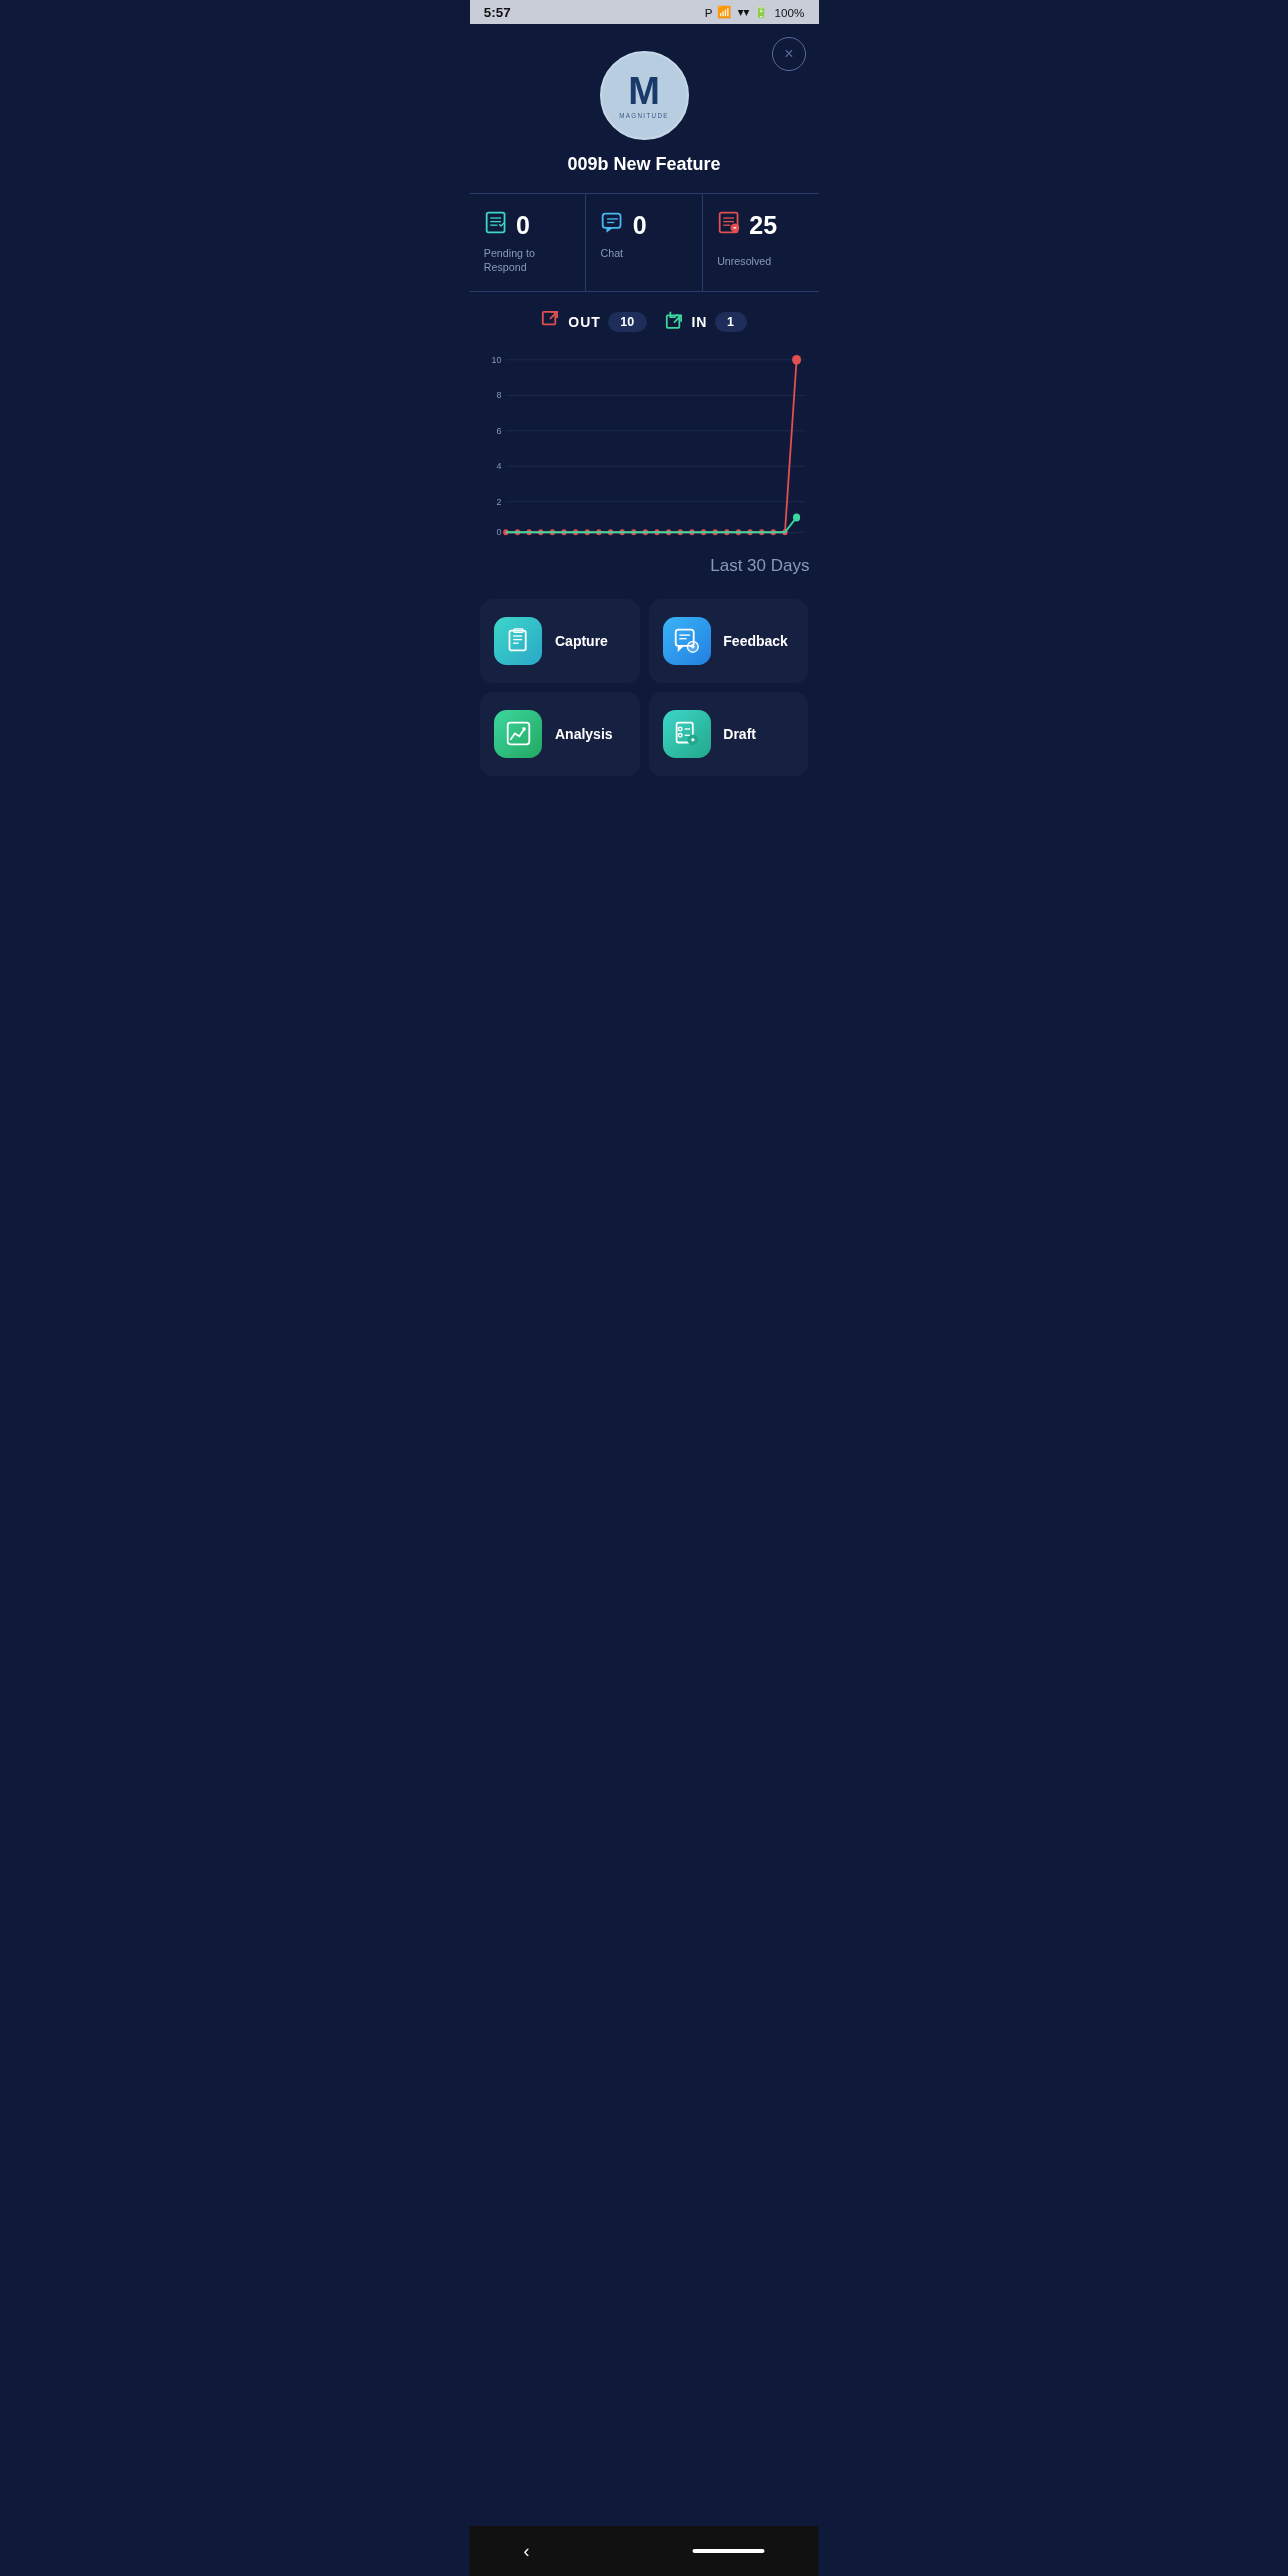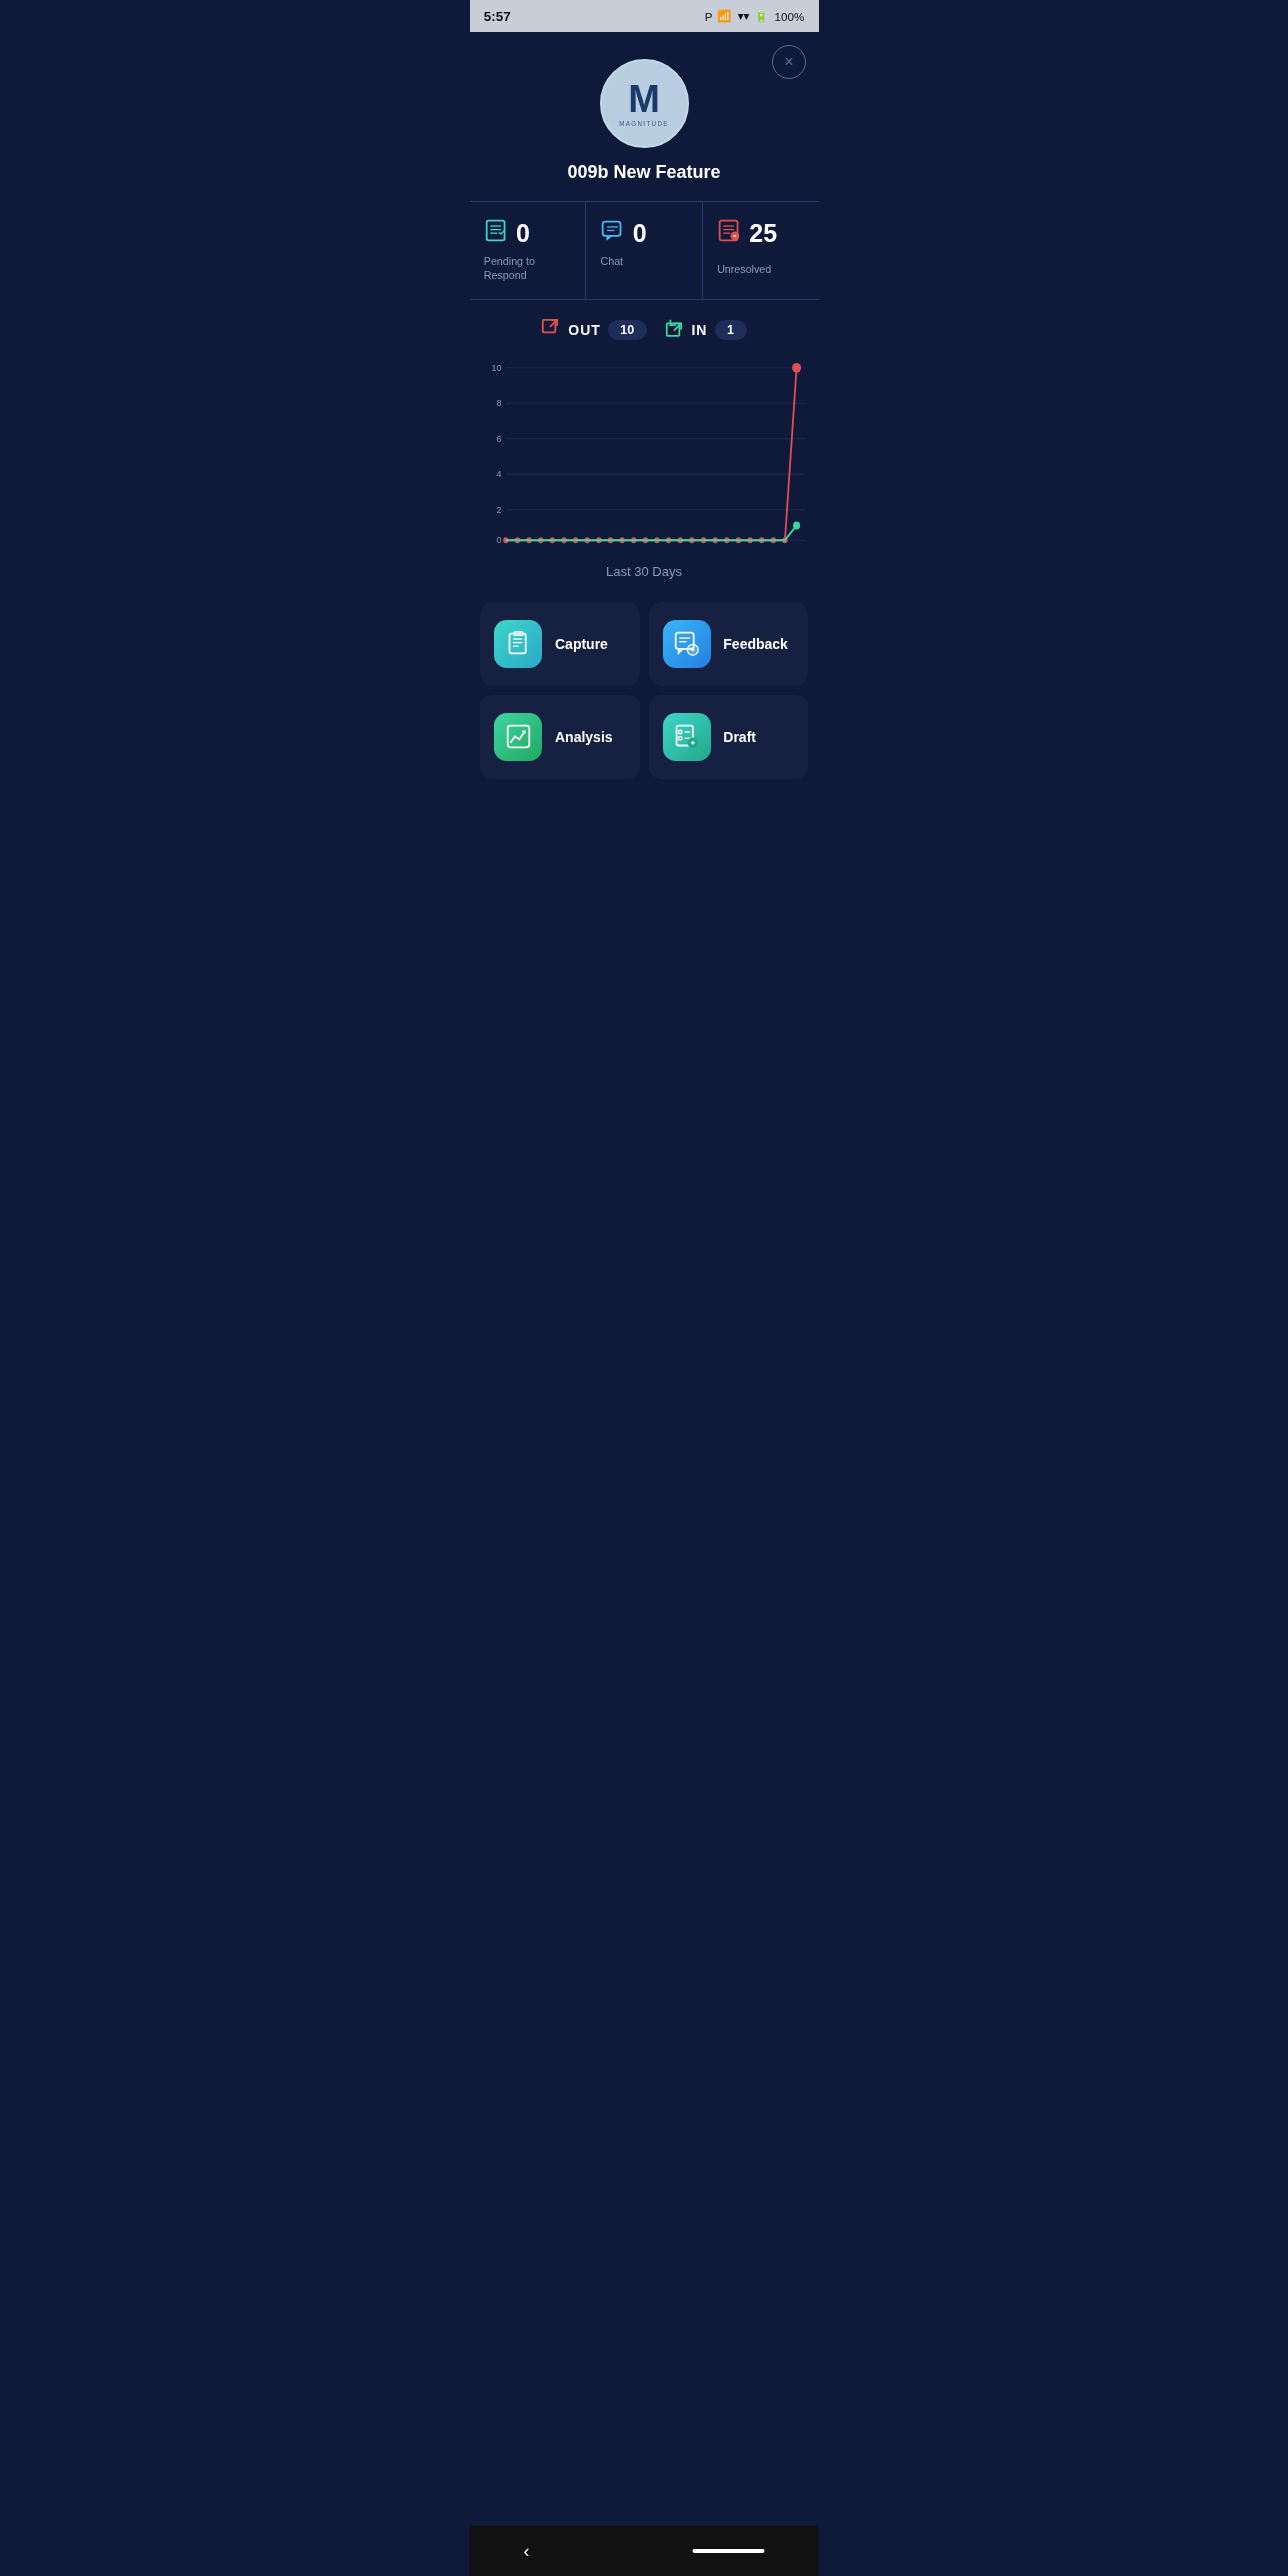--- a/index.html
+++ b/index.html
@@ -14,21 +14,21 @@
       color: #fff;
     }
 
     
     .status-bar {
       background: #c8cdd8;
       display: flex;
       justify-content: space-between;
       align-items: center;
       padding: 5.4px 14.3px;
-      height: 32px;
+      height: 24px;
     }
     .status-time {
       font-size: 13.4px;
       font-weight: 600;
       color: #111;
     }
     .status-icons {
       display: flex;
       align-items: center;
       gap: 5.4px;
@@ -193,22 +193,22 @@
     
     .chart-wrapper {
       position: relative;
       width: 100%;
     }
     .chart-wrapper svg {
       width: 100%;
       height: 197px;
     }
     .chart-label {
-      text-align: center;
-      font-size: 13px;
+      text-align: right;
+      font-size: 17px;
       color: #8899bb;
       margin-top: 5.4px;
     }
 
     
     .action-grid {
       display: grid;
       grid-template-columns: 1fr 1fr;
       gap: 9px;
       padding: 14.3px 10.7px;

